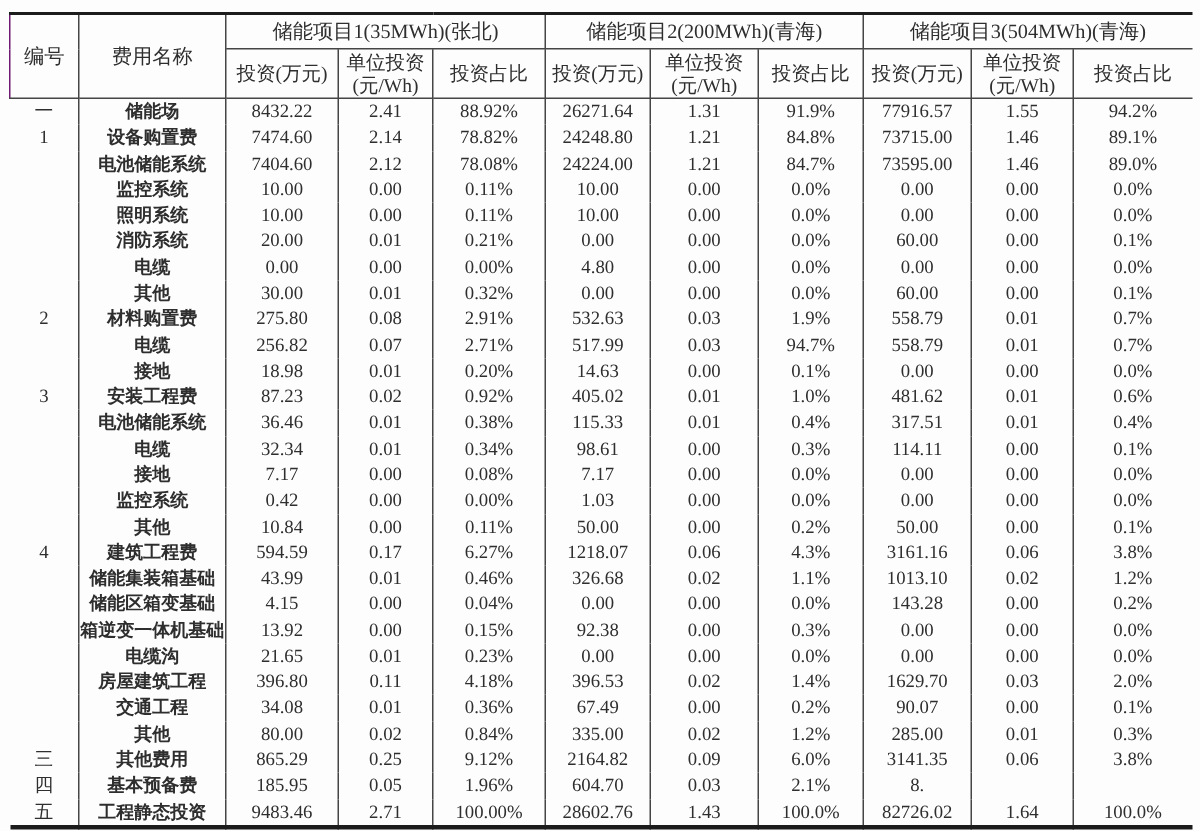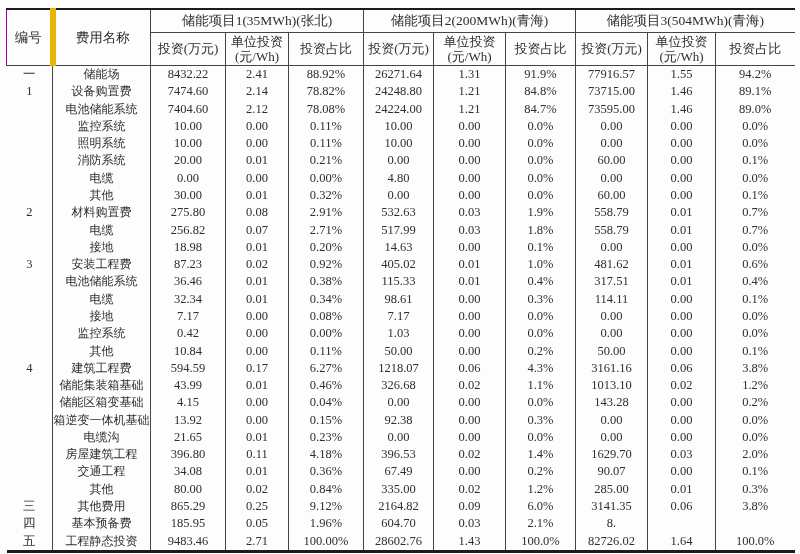--- a/index.html
+++ b/index.html
@@ -17,26 +17,26 @@
   }
   th, td {
     padding:0; margin:0; text-align:center; vertical-align:middle;
     font-weight:normal; border-right:1px solid #454545;
     overflow:hidden; white-space:nowrap;
   }
   th:last-child, td:last-child { border-right:none;margin-top:36px; }
   thead th { border-bottom:1px solid #454545; }
   thead tr.grp th { height:22px; font-size:13.5px; line-height:22px; }
   thead tr.sub th { height:32px; font-size:13px; }
-  th.merged { border-left:6px solid #eab308; font-size:13.5px; }
+  th.merged { border-left:1px solid #eab308; font-size:13.5px; }
   th.merged:first-child { }
   thead tr.grp th:first-child { border-left:1px solid #701a75; }
   .two-line { line-height:15px; display:block;font-family:Liberation Serif, serif; }
   tbody td { height:17.28px; line-height:17.28px; font-size:12.5px; }
-  tbody td.name { font-size:12px; letter-spacing:0; }
+  tbody td.name { font-size:12px; letter-spacing:0;font-weight:bold; }
   tbody td.no { font-size:12.5px; }
 
   .watermark {
     position:absolute; left:572px; top:502px; width:226px; height:28px;
     display:flex; align-items:center; gap:3px;
     color:#8f8f8f; font-weight:bold; font-size:19px; letter-spacing:1px;
     opacity:0.85; pointer-events:none; white-space:nowrap;
   }
   .wm-icon {
     display:inline-block; width:16px; height:16px; border-radius:50%;
@@ -215,21 +215,21 @@
           <td>0.7%</td>
         </tr>
         <tr>
           <td class="no"></td>
           <td class="name">电缆</td>
           <td>256.82</td>
           <td>0.07</td>
           <td>2.71%</td>
           <td>517.99</td>
           <td>0.03</td>
-          <td>1.8%</td>
+          <td>94.7%</td>
           <td>558.79</td>
           <td>0.01</td>
           <td>0.7%</td>
         </tr>
         <tr>
           <td class="no"></td>
           <td class="name">接地</td>
           <td>18.98</td>
           <td>0.01</td>
           <td>0.20%</td>

